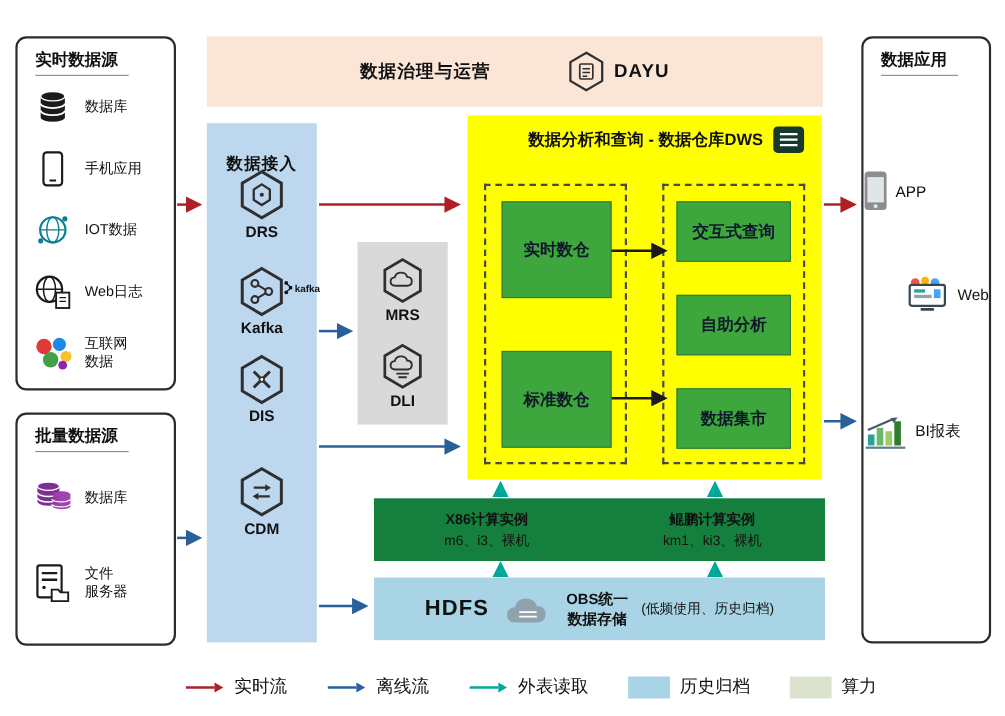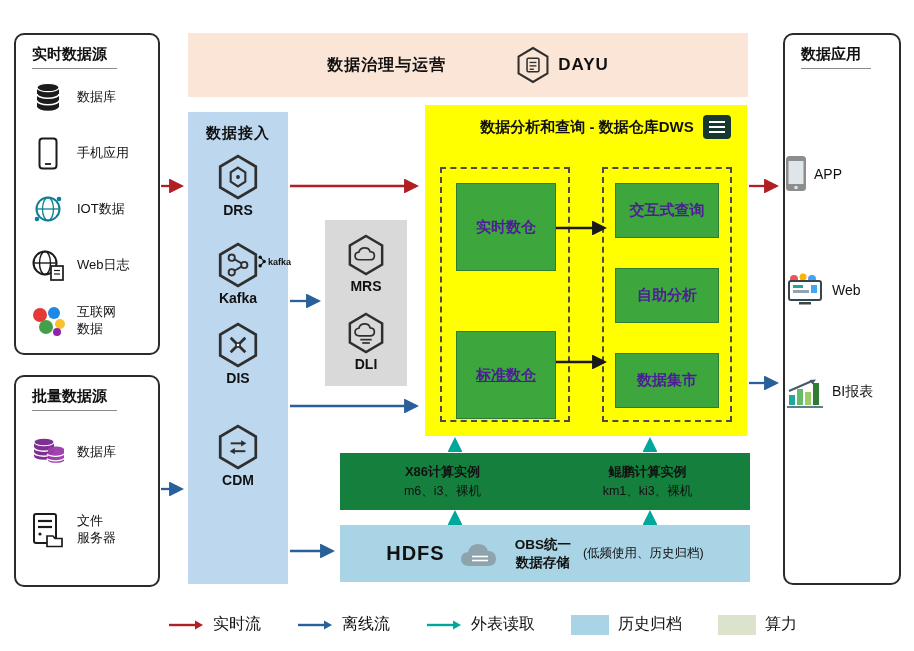--- a/index.html
+++ b/index.html
@@ -23,60 +23,60 @@
   .bt-row2 { position:absolute; left:0; top:123px; width:100%; height:60px; }
 
   
   .gov { position:absolute; left:188px; top:33px; width:560px; height:64px; background:#fbe5d6;
          display:flex; align-items:center; justify-content:center; gap:70px; z-index:1; }
   .gov-title { font-size:16px; font-weight:bold; letter-spacing:1px; }
   .gov-brand { display:flex; align-items:center; gap:8px; font-size:17px; font-weight:bold; letter-spacing:1px; }
 
   
   .access { position:absolute; left:188px; top:112px; width:100px; height:472px; background:#bdd7ee; z-index:1; }
-  .access-title { text-align:center; padding-top:12px; font-size:15px; font-weight:bold; letter-spacing:1px; }
+  .access-title { text-align:center; padding-top:12px; font-size:15px; font-weight:bold; letter-spacing:1px;margin-top:16px; }
   .svc { position:absolute; left:0; width:100%; display:flex; flex-direction:column; align-items:center; gap:2px; }
   .svc-label { font-size:14px; font-weight:bold; }
   .svc1 { top:42px; } .svc2 { top:130px; } .svc3 { top:210px; } .svc4 { top:312px; }
   .kafka-badge { position:absolute; left:70px; top:13px; display:flex; align-items:center; gap:2px;
                  font-size:9px; font-weight:bold; }
 
   
   .services { position:absolute; left:325px; top:220px; width:82px; height:166px; background:#d9d9d9; z-index:1; }
   .services .svc1 { top:14px; } .services .svc2 { top:92px; }
 
   
   .dws { position:absolute; left:425px; top:105px; width:322px; height:331px; background:#ffff00; z-index:1; }
   .dws-title { display:flex; align-items:center; justify-content:center; gap:8px; padding-top:9px;
                font-size:15px; font-weight:bold;padding-left:40px; }
   .dash { position:absolute; top:62px; width:130px; height:255px; border:2px dashed #4a4a4a; }
   .dash-left { left:15px; } .dash-right { left:177px; }
   .green-box { position:absolute; background:#3da63d; border:1px solid #2e7d32; display:flex;
-               align-items:center; justify-content:center; font-size:15px; font-weight:bold; color:#4c1d95; }
+               align-items:center; justify-content:center; font-size:15px; font-weight:bold; color:#0f172a; }
   .gw { left:14px; width:100px; height:88px; }
-  .gw1 { top:14px; } .gw2 { top:162px;text-decoration:underline; }
+  .gw1 { top:14px; } .gw2 { top:150px; }
   .gc { left:11px; width:104px; height:55px; }
   .gc1 { top:14px; } .gc2 { top:99px; } .gc3 { top:184px; }
 
   
   .compute { position:absolute; left:340px; top:453px; width:410px; height:57px; background:#15803d;
              display:flex; z-index:1; }
   .compute-group { flex:1; display:flex; flex-direction:column; align-items:center; justify-content:center; gap:2px; }
   .compute-title { font-size:13px; font-weight:bold; }
   .compute-specs { font-size:12.5px; }
   .hdfs { position:absolute; left:340px; top:525px; width:410px; height:57px; background:#a9d4e6;
           display:flex; align-items:center; justify-content:center; gap:12px; z-index:1; }
   .hdfs-label { font-size:20px; font-weight:bold; letter-spacing:1px; }
   .obs-title { font-size:13.5px; font-weight:bold; text-align:center; line-height:1.3; }
   .obs-note { font-size:12.5px; }
 
   
   .app-panel { left:783px; top:33px; width:118px; height:552px; }
   .app-item { position:absolute; left:0; width:100%; display:flex; flex-direction:row; align-items:center; gap:7px; }
-  .app1 { top:120px; } .app2 { top:238px; } .app3 { top:340px; }
+  .app1 { top:120px; } .app2 { top:216px;justify-content:flex-end; } .app3 { top:340px; }
   .app-label { font-size:14px; }
 
   
   .legend { position:absolute; left:168px; top:614px; display:flex; align-items:center; gap:36px; z-index:2; }
   .legend-item { display:flex; align-items:center; gap:9px; }
   .legend-label { font-size:16px; }
   .sw { width:38px; height:20px; }
   .sw-archive { background:#a9d4e6; }
   .sw-compute { background:#dbe3cd; }
 

